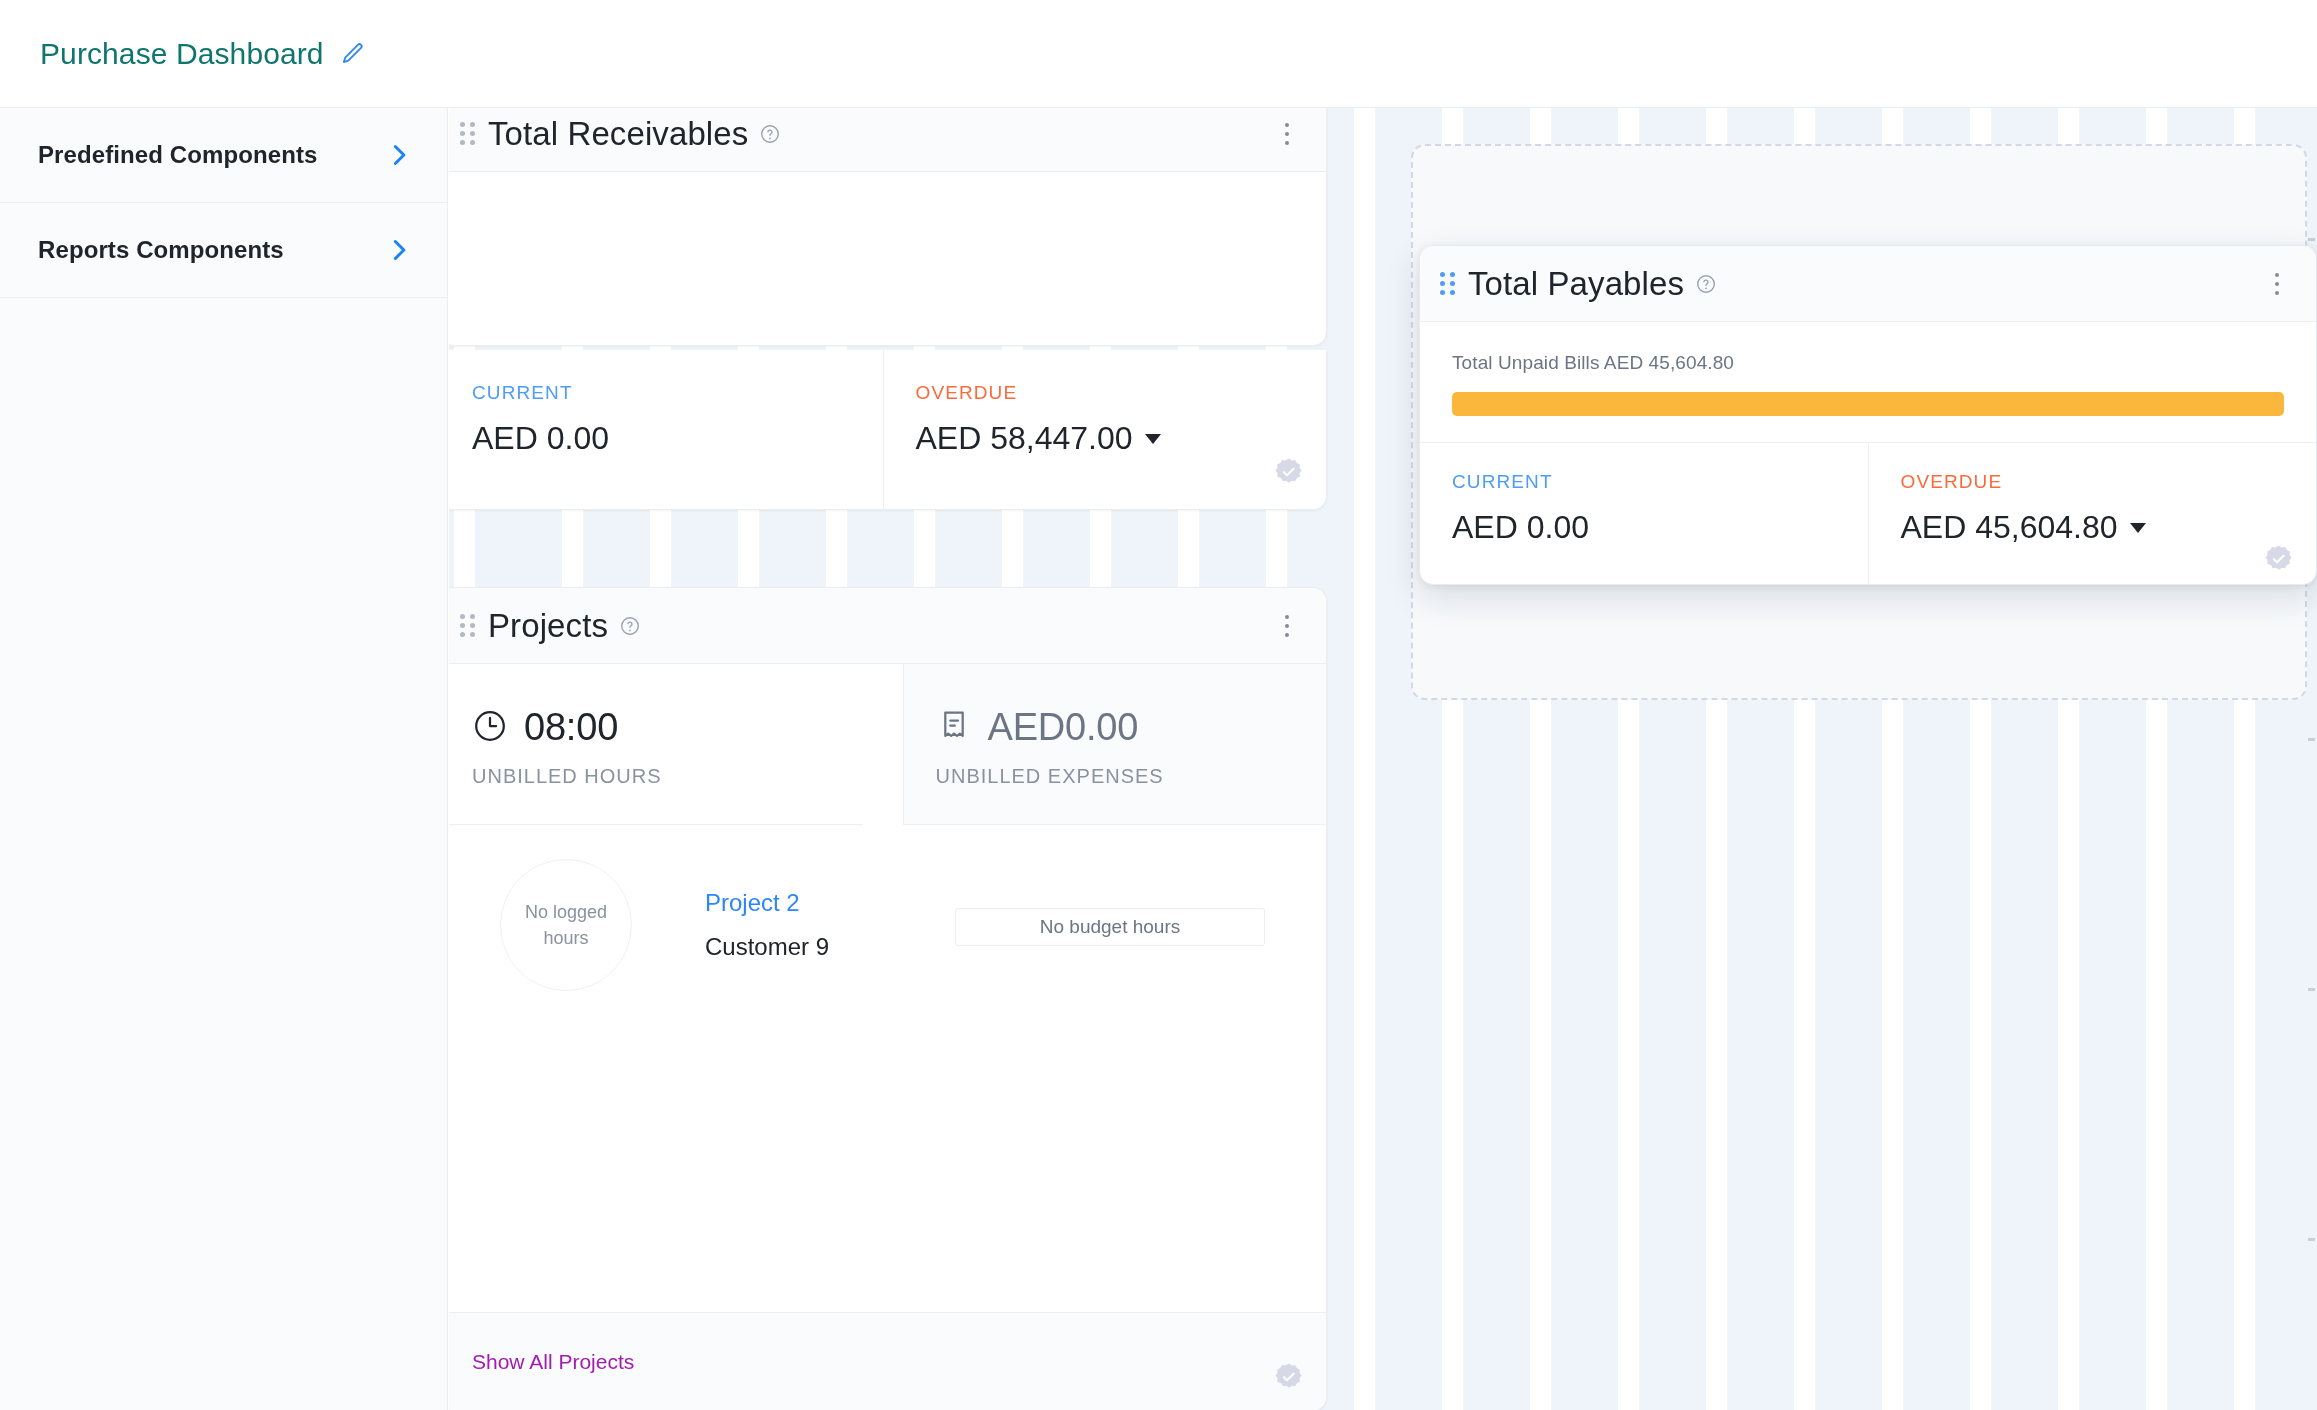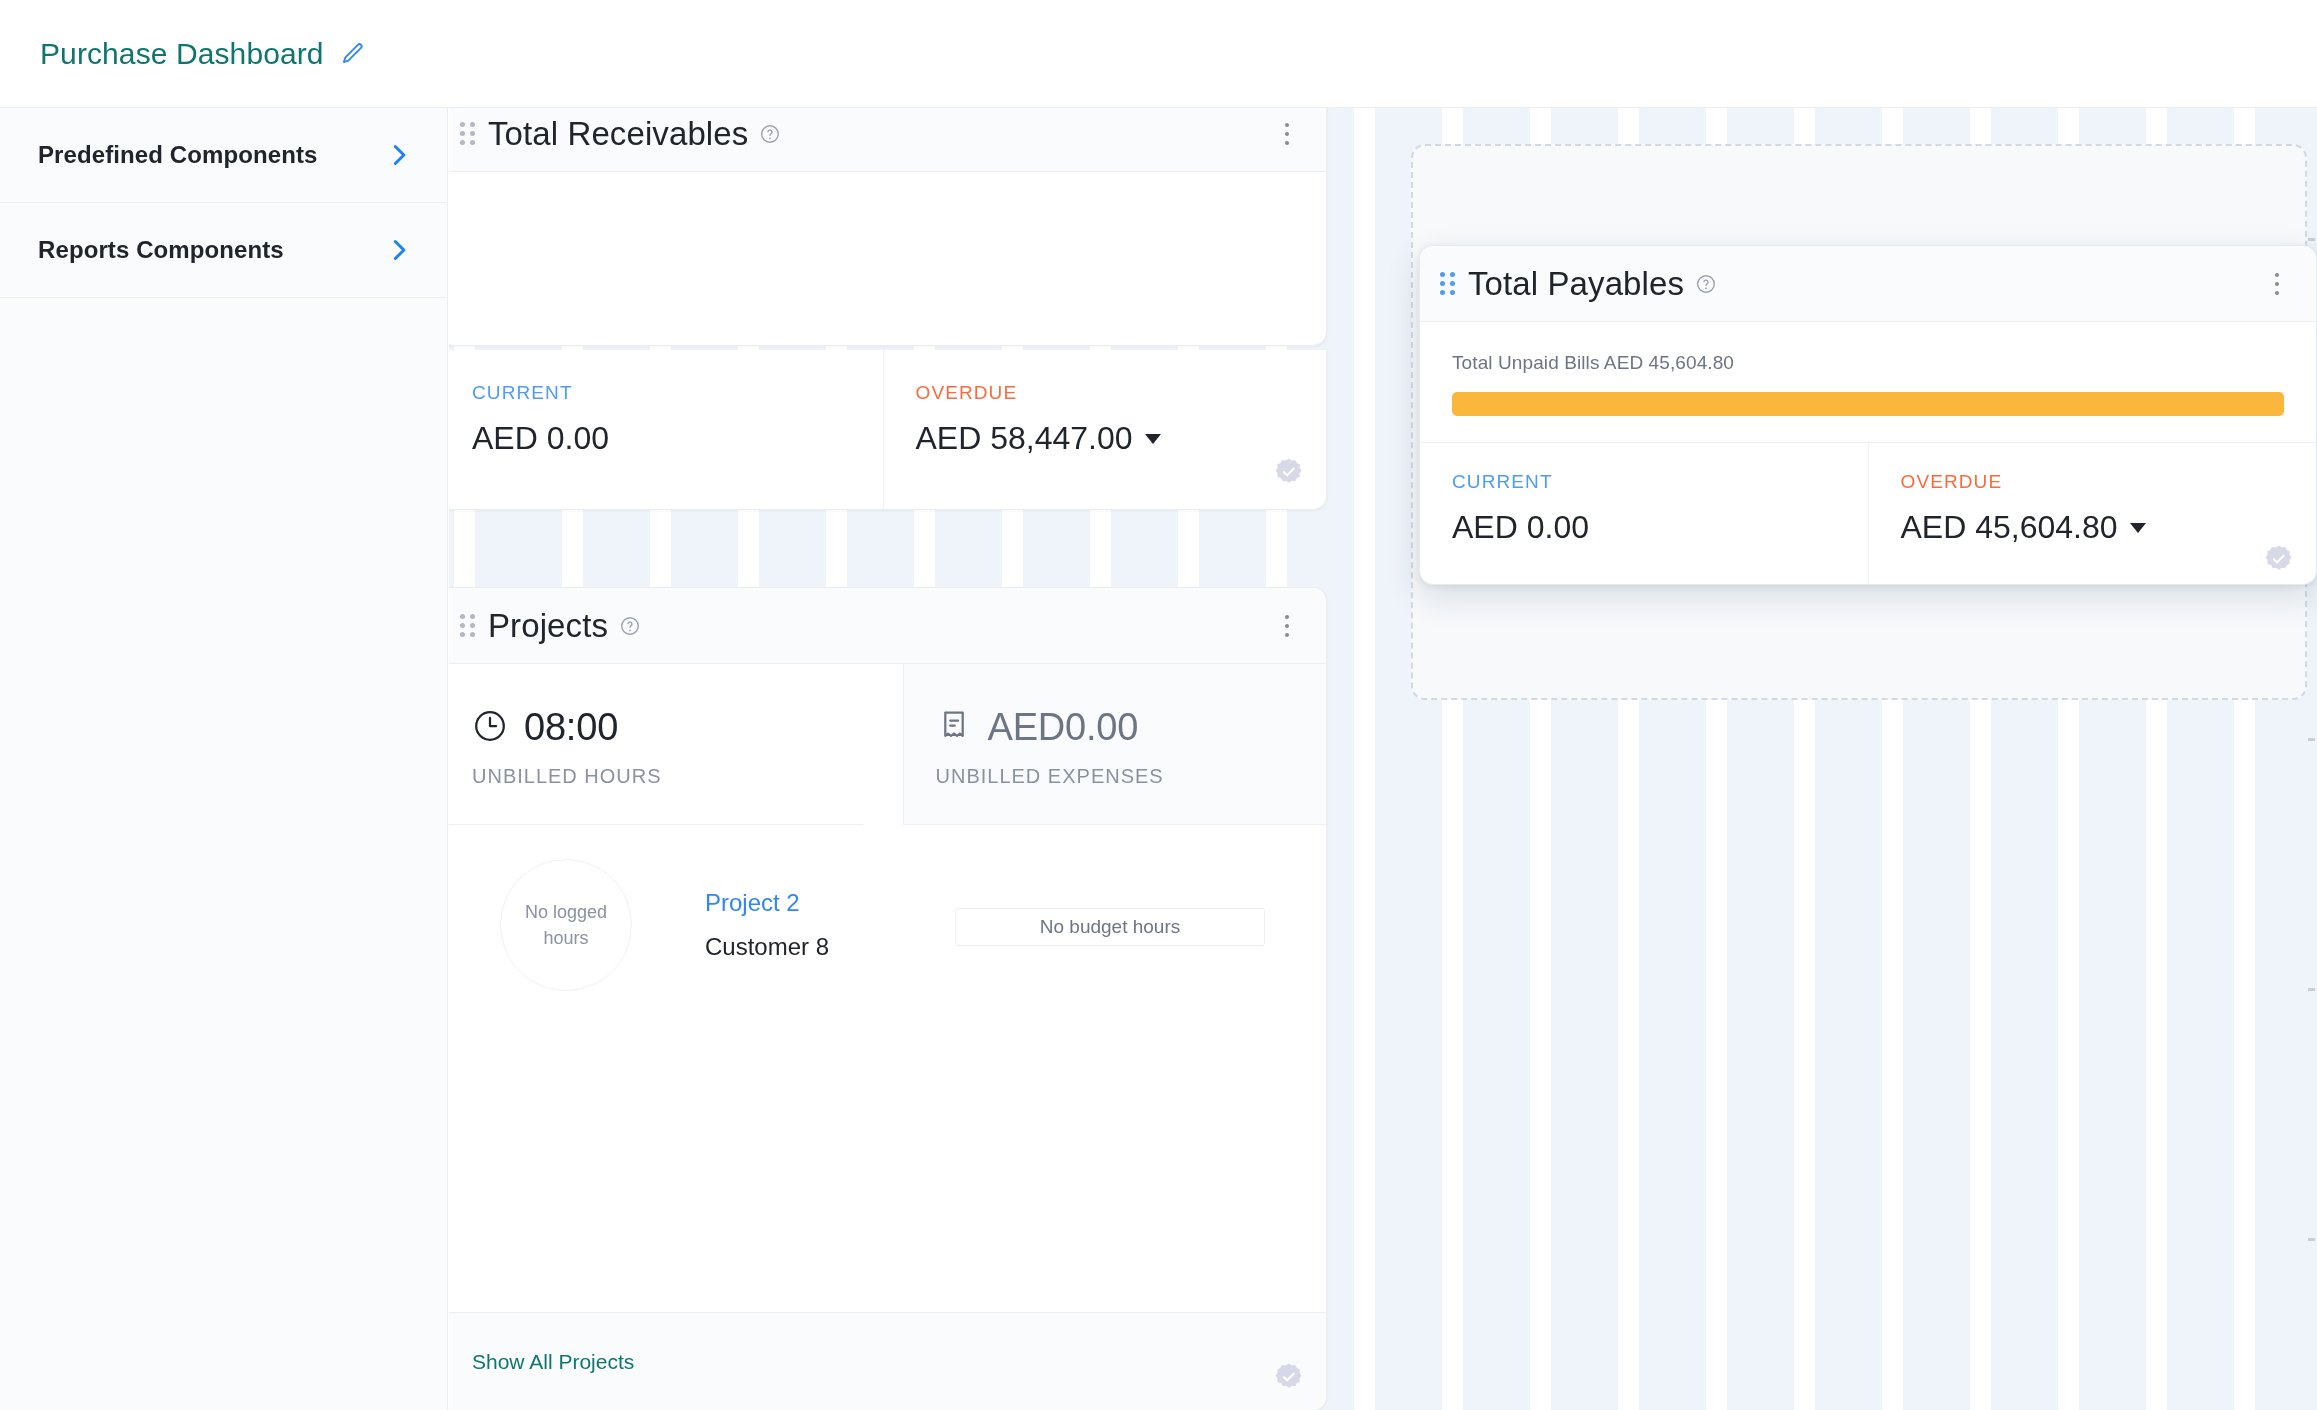--- a/index.html
+++ b/index.html
@@ -326,21 +326,21 @@
     border-top: 1px solid #edeff2;
     background: #fafbfc;
     height: 98px;
     display: flex;
     align-items: center;
     padding: 0 32px;
     position: relative;
   }
   .footer-link {
     font-size: 21px;
-    color: #0f766e;
+    color: #a21caf;
     cursor: pointer;
     text-align: center;
   }
 
   
   .drop-zone {
     position: absolute;
     border: 2px dashed #d3d9e4;
     border-radius: 14px;
     background: #f7f9fb;
@@ -511,21 +511,21 @@
       </div>
 
 
       <div class="proj-row">
         <div class="donut-empty">
           <span>No logged</span>
           <span>hours</span>
         </div>
         <div class="proj-meta">
           <div class="proj-name">Project 2</div>
-          <div class="proj-customer">Customer 8</div>
+          <div class="proj-customer">Customer 9</div>
         </div>
         <div class="proj-budget" style="padding-top:4px;">
           <div class="no-budget">No budget hours</div>
         </div>
       </div>
 
       <div class="card-footer" style="position:absolute; left:0; right:0; bottom:0;">
         <span class="footer-link">Show All Projects</span>
         <span class="verify-badge" style="right:22px; bottom:18px;">
           <svg width="30" height="30" viewBox="0 0 32 32">

